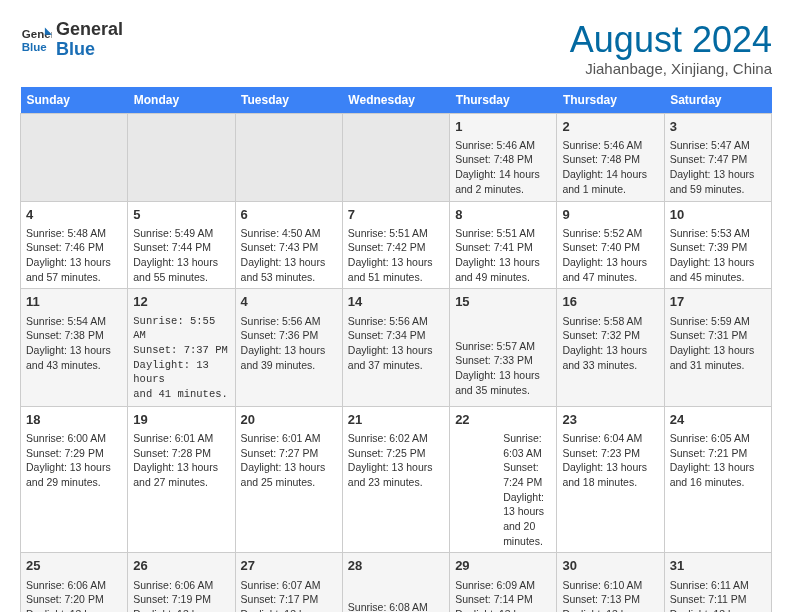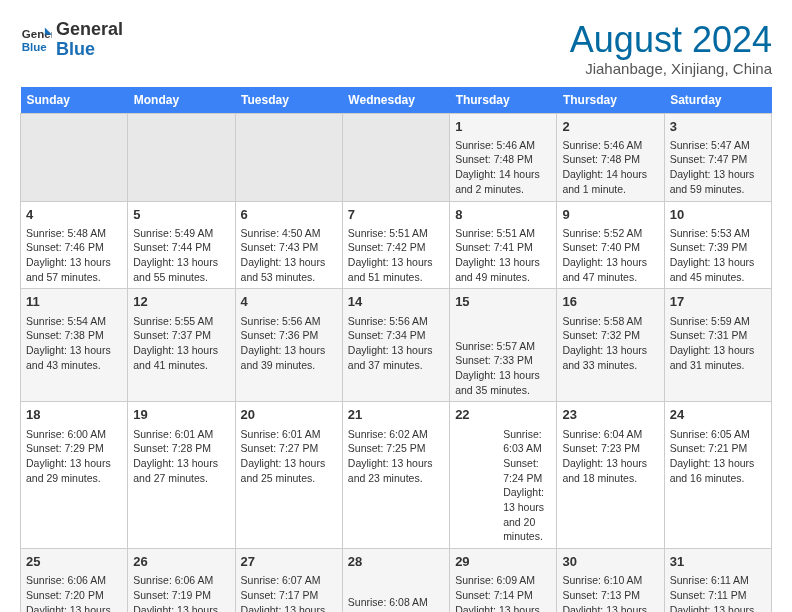--- a/index.html
+++ b/index.html
@@ -207,21 +207,21 @@
       <tr>
         <td>
           <span class="day-number">11</span>
           <div class="cell-content" style="white-space: pre-line;">Sunrise: 5:54 AM
 Sunset: 7:38 PM
 Daylight: 13 hours
 and 43 minutes.</div>
         </td>
         <td>
           <span class="day-number">12</span>
-          <div class="cell-content" style="white-space: pre-line;">Sunrise: 5:55 AM
+          <div class="cell-content" style="white-space: pre-line; font-family: Liberation Mono, monospace;">Sunrise: 5:55 AM
 Sunset: 7:37 PM
 Daylight: 13 hours
 and 41 minutes.</div>
         </td>
         <td>
           <span class="day-number">4</span>
           <div class="cell-content" style="white-space: pre-line;">Sunrise: 5:56 AM
 Sunset: 7:36 PM
 Daylight: 13 hours
 and 39 minutes.</div>

